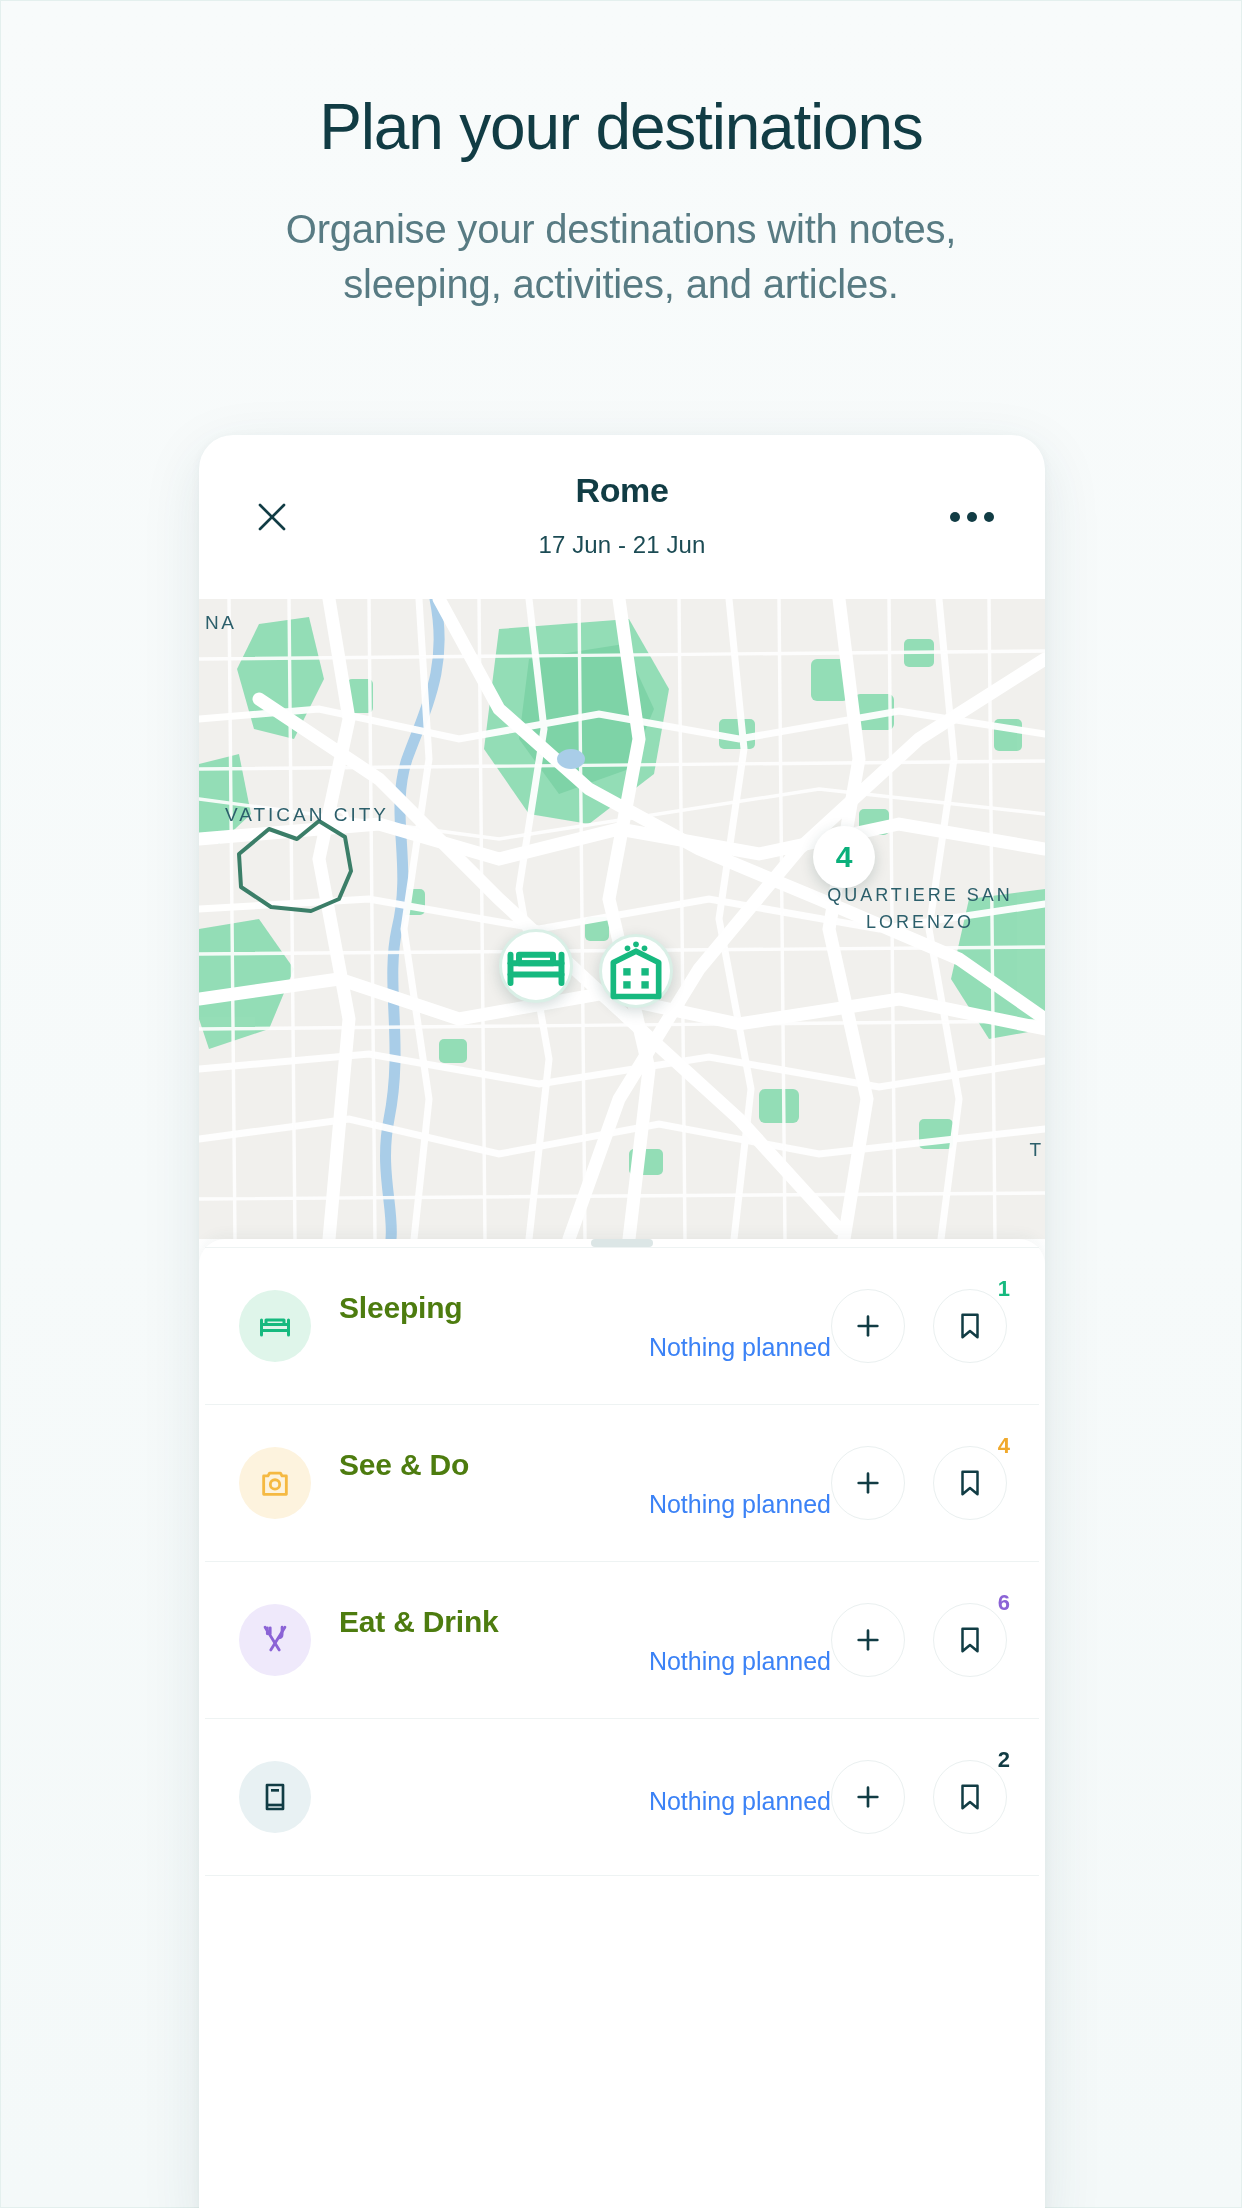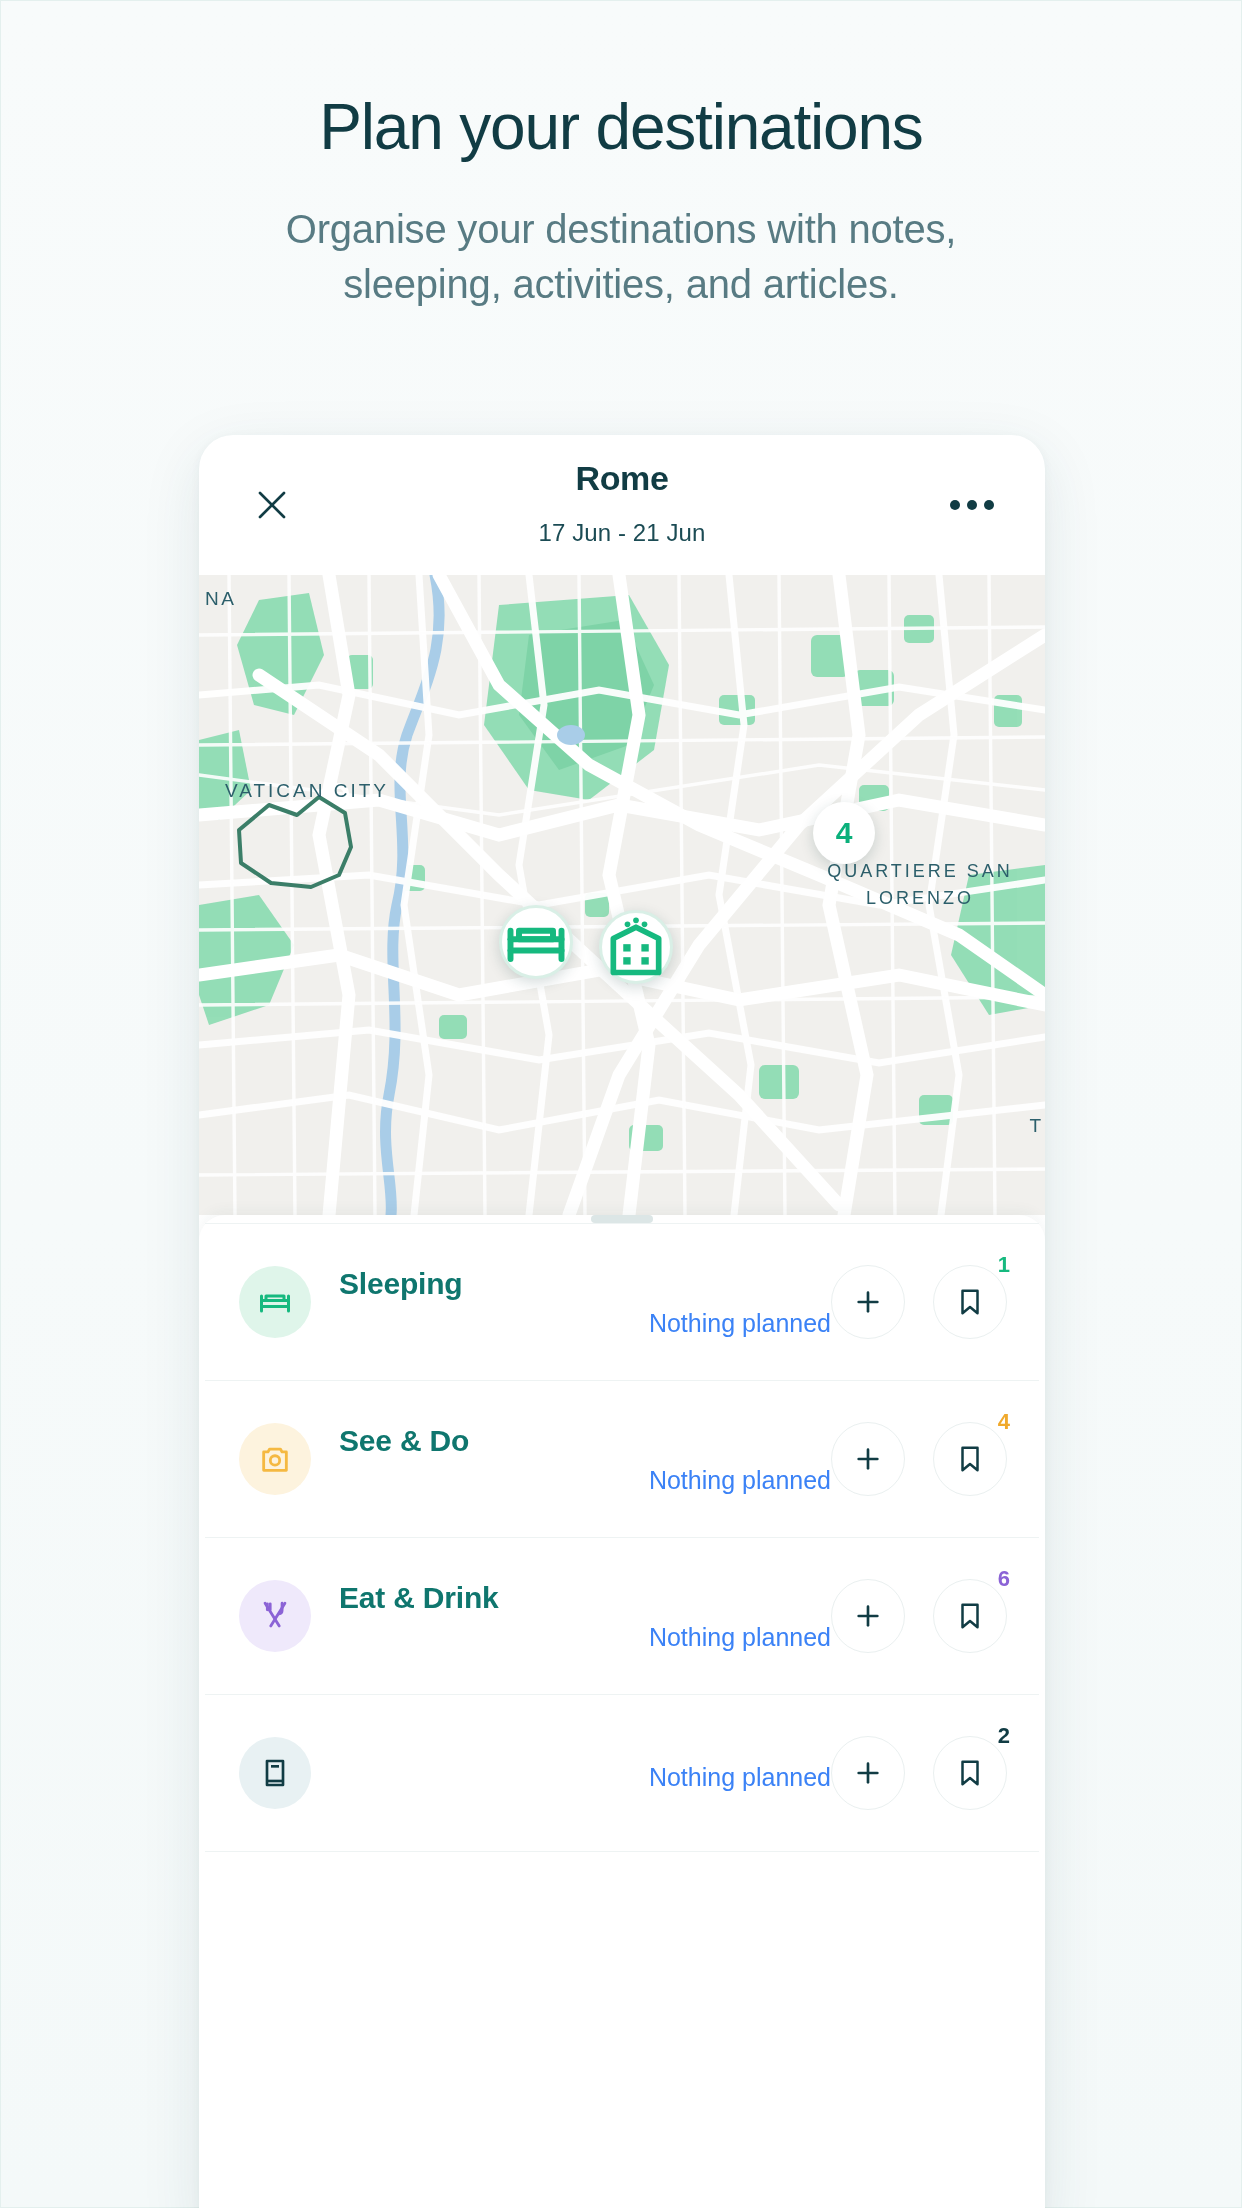--- a/index.html
+++ b/index.html
@@ -47,21 +47,21 @@
     height: 1790px;
     background: #ffffff;
     border-radius: 34px 34px 0 0;
     box-shadow: 0 18px 60px rgba(30,70,80,0.10), 0 2px 10px rgba(30,70,80,0.05);
     overflow: hidden;
   }
 
   
   .topbar {
     position: relative;
-    height: 140px;
+    height: 164px;
     display: flex;
     align-items: center;
     justify-content: space-between;
     padding: 0 46px;
   }
   .close-btn {
     width: 54px; height: 54px;
     display: flex; align-items: center; justify-content: center;
     cursor: pointer;
   }
@@ -165,21 +165,21 @@
     height: 156px;
   }
   .cat-icon {
     width: 72px; height: 72px;
     border-radius: 50%;
     display: flex; align-items: center; justify-content: center;
     flex: 0 0 auto;
   }
   .row-text { margin-left: 28px; flex: 1 1 auto; }
   .row-title {
-    font-size: 30px; font-weight: 700; color: #0f766e; letter-spacing: -0.2px;
+    font-size: 30px; font-weight: 700; color: #4d7c0f; letter-spacing: -0.2px;
   }
   .row-sub {
     margin-top: 8px; font-size: 25px; color: #3b82f6; font-weight: 400; text-align: right;
   }
   .row-actions { display: flex; align-items: center; gap: 28px; }
   .circ-btn {
     position: relative;
     width: 74px; height: 74px;
     border-radius: 50%;
     border: 1.5px solid #eaf0f0;

